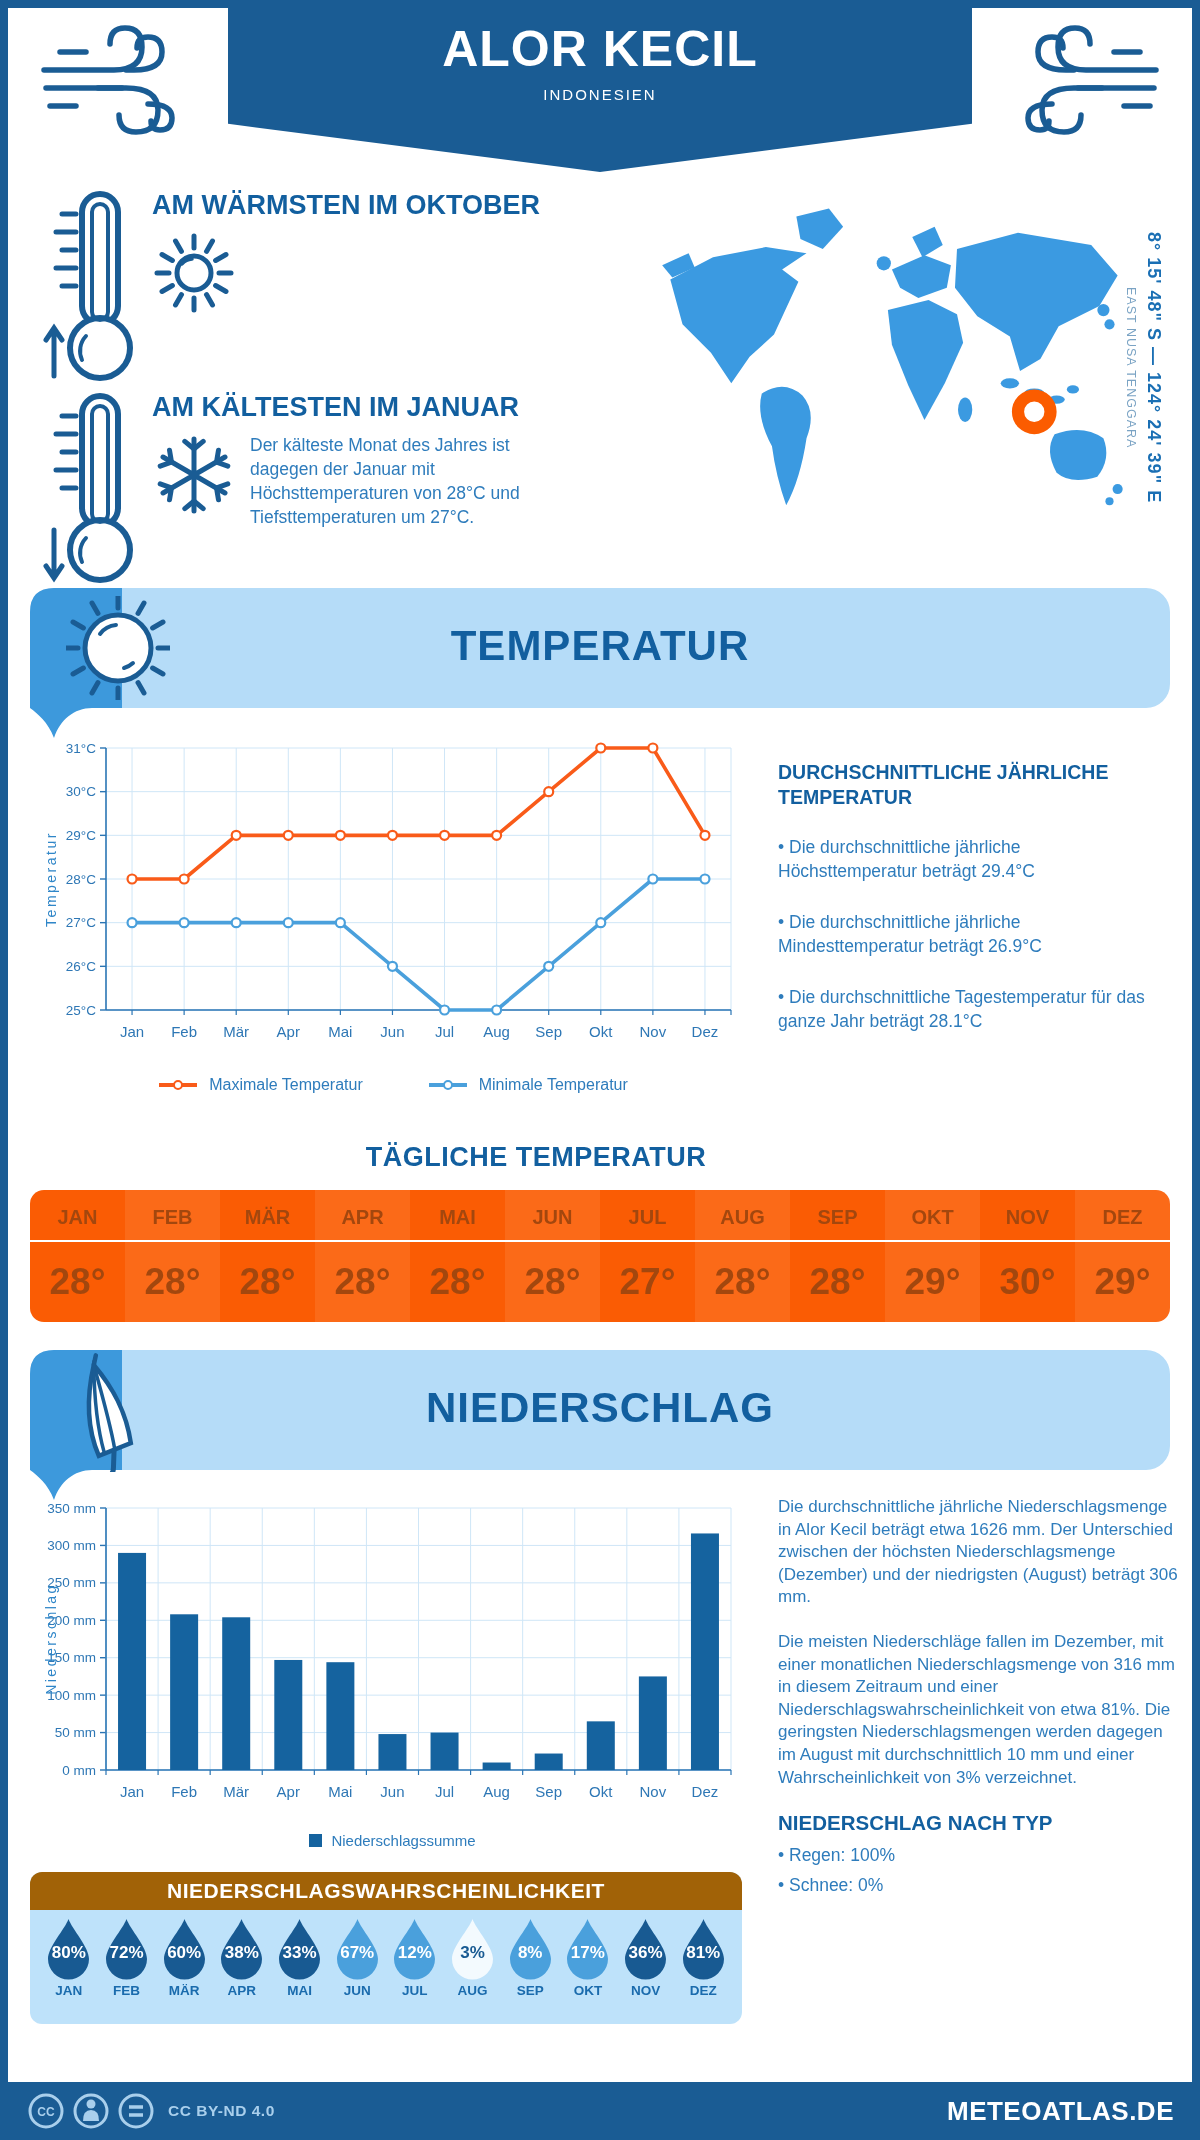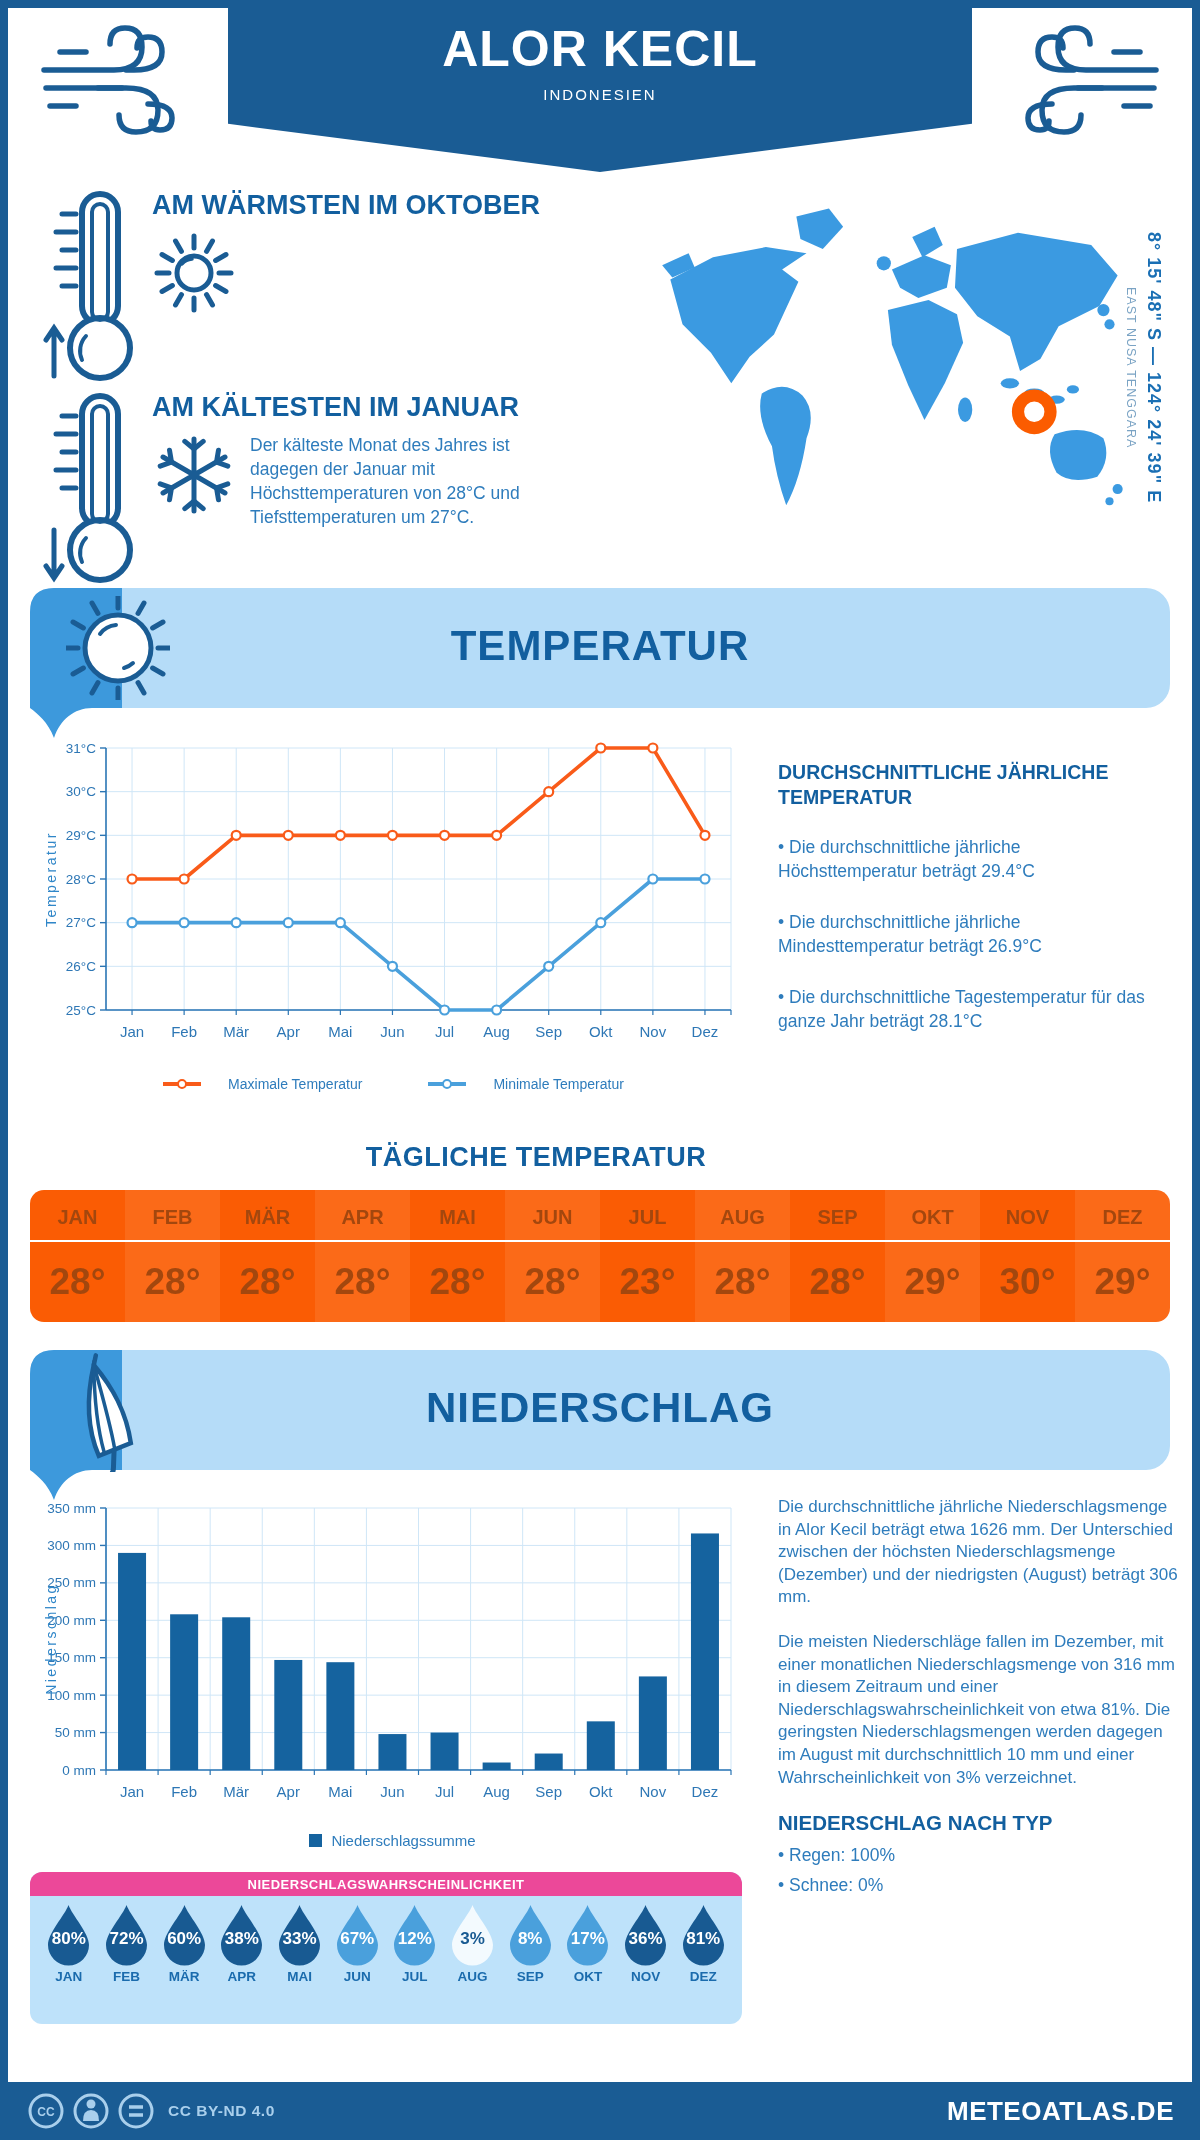--- a/index.html
+++ b/index.html
@@ -41,21 +41,21 @@
   .accent{position:absolute;left:30px;width:92px;height:164px;z-index:2;}
   .accent.temp{top:588px;} .accent.precip{top:1350px;}
   .accent-icon{position:absolute;z-index:3;}
   .sun-band{left:66px;top:596px;}
   .umbrella-band{left:58px;top:1352px;}
 
   
   .chart{position:absolute;left:40px;width:705px;height:330px;}
   #line-chart{top:728px;} #bar-chart{top:1488px;}
   .legend-line{position:absolute;left:40px;top:1076px;width:705px;display:flex;justify-content:center;gap:64px;}
-  .legend-item{display:flex;align-items:center;gap:25px;font-size:14px;color:#2e7cbc;}
+  .legend-item{display:flex;align-items:center;gap:10px;font-size:16px;color:#2e7cbc;}
   .legend-bar{position:absolute;left:40px;top:1832px;width:705px;display:flex;justify-content:center;align-items:center;gap:9px;
               font-size:15px;color:#2e7cbc;}
   .sq{width:13px;height:13px;display:inline-block;}
 
   
   .panel{position:absolute;left:778px;width:402px;}
   .panel.temp{top:760px;}
   .panel.precip{top:1496px;}
   .panel-heading{font-size:19.5px;font-weight:bold;color:#125f9f;line-height:1.3;width:340px;margin-bottom:24px;}
   .panel-bullet{font-size:17.5px;color:#2e7cbc;line-height:1.4;margin-bottom:26px;width:380px;}
@@ -68,22 +68,22 @@
                font-size:27px;font-weight:bold;color:#125f9f;letter-spacing:.5px;}
   .temp-table{position:absolute;left:30px;top:1190px;width:1140px;height:132px;border-radius:14px;
               overflow:hidden;display:flex;}
   .tcol{flex:1;text-align:center;}
   .tcol .m{height:50px;line-height:54px;font-size:20px;font-weight:bold;color:#a3470e;border-bottom:2px solid #fff;}
   .tcol .v{height:80px;line-height:80px;font-size:37px;font-weight:bold;color:#a3470e;}
 
   
   .prob-box{position:absolute;left:30px;top:1872px;width:712px;height:152px;background:#bee2fa;
             border-radius:12px;overflow:hidden;}
-  .prob-header{height:24px;background:#ec4899;display:flex;align-items:center;justify-content:center;
-               color:#fff;font-weight:bold;font-size:13px;letter-spacing:.5px;}
+  .prob-header{height:38px;background:#a16207;display:flex;align-items:center;justify-content:center;
+               color:#fff;font-weight:bold;font-size:21px;letter-spacing:.5px;}
   .drops{display:flex;padding:7px 10px 0;}
   .drop-cell{flex:1;text-align:center;position:relative;}
   .drop{position:relative;width:47px;height:63px;margin:0 auto;}
   .drop .pct{position:absolute;left:0;right:0;top:26px;font-weight:bold;font-size:17px;}
   .drop-month{font-size:13.5px;font-weight:bold;color:#1a6bad;margin-top:3px;}
 
   
   .footer{position:absolute;left:0;top:2082px;width:1200px;height:58px;background:#1a5c94;z-index:70;
           display:flex;align-items:center;padding:0 26px;box-sizing:border-box;}
   .license{font-size:15.5px;font-weight:bold;color:#a9cfec;letter-spacing:.5px;margin-left:12px;}
@@ -360,21 +360,21 @@
       <div class="tcol" style="background: rgb(250, 92, 4);">
         <div class="m">MAI</div>
         <div class="v">28°</div>
       </div>
       <div class="tcol" style="background: rgb(251, 106, 24);">
         <div class="m">JUN</div>
         <div class="v">28°</div>
       </div>
       <div class="tcol" style="background: rgb(250, 92, 4);">
         <div class="m">JUL</div>
-        <div class="v">23°</div>
+        <div class="v">27°</div>
       </div>
       <div class="tcol" style="background: rgb(251, 106, 24);">
         <div class="m">AUG</div>
         <div class="v">28°</div>
       </div>
       <div class="tcol" style="background: rgb(250, 92, 4);">
         <div class="m">SEP</div>
         <div class="v">28°</div>
       </div>
       <div class="tcol" style="background: rgb(251, 106, 24);">

